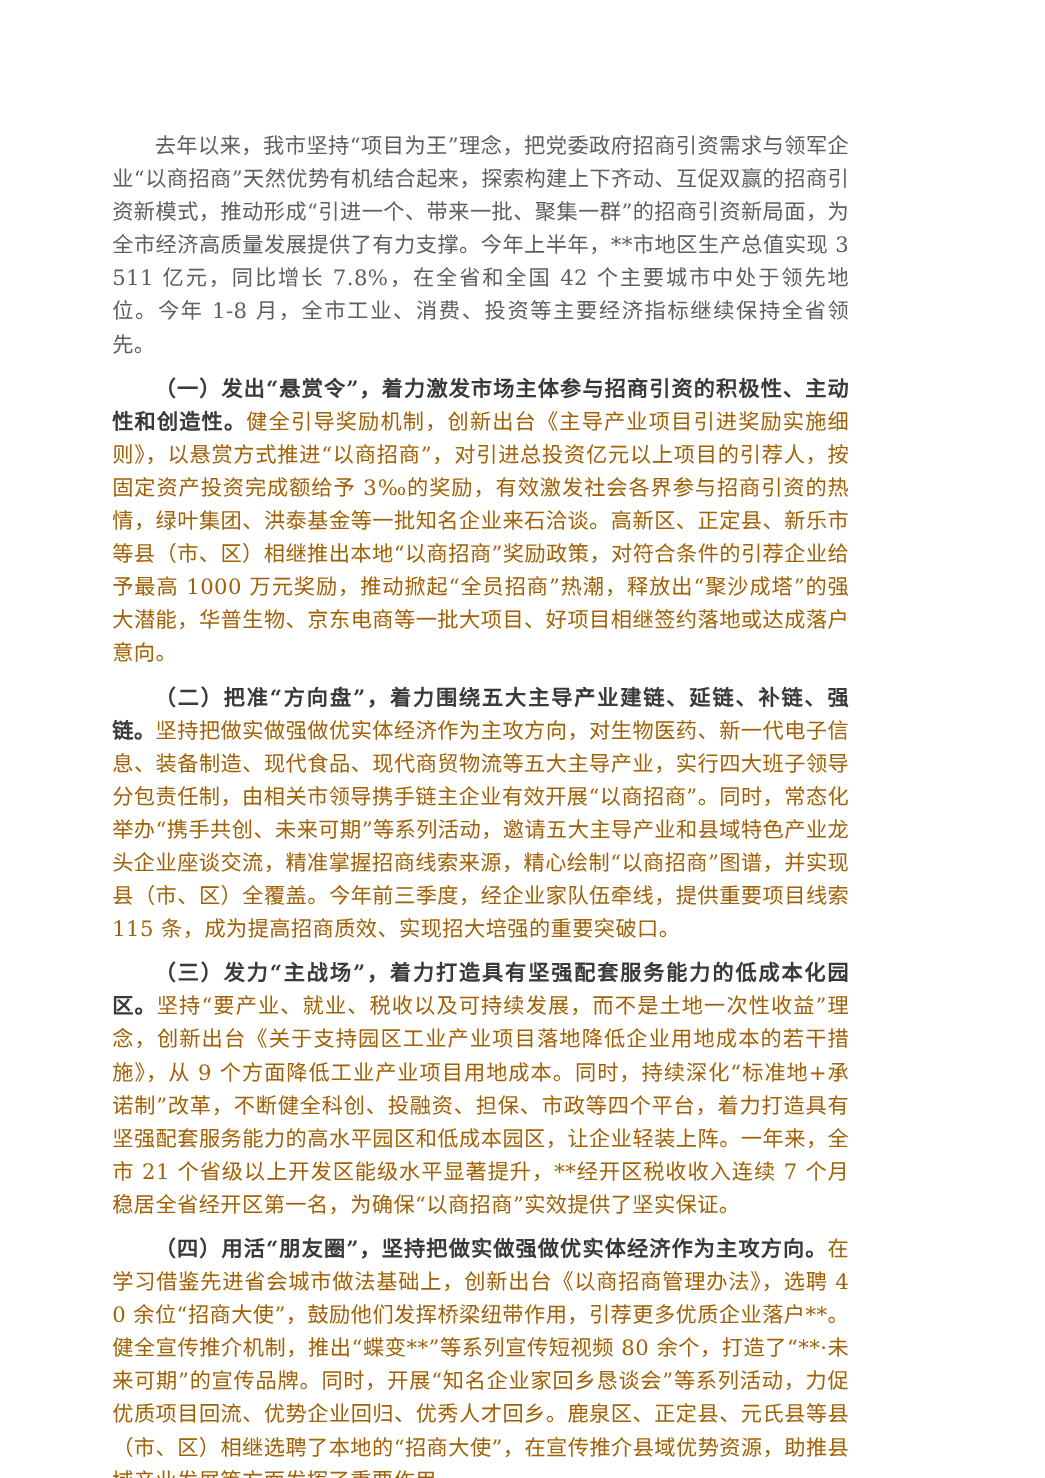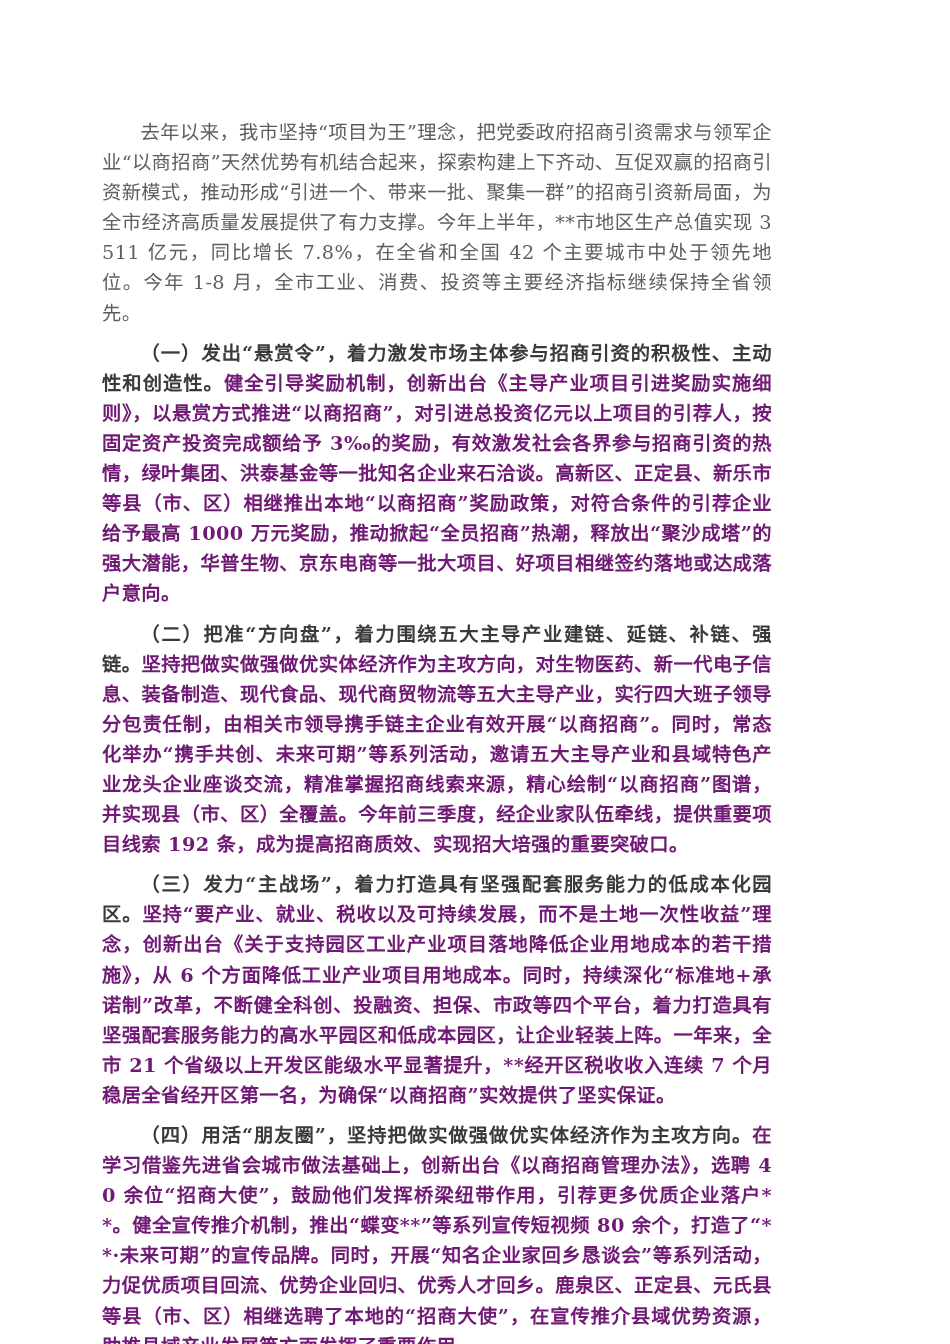--- a/index.html
+++ b/index.html
@@ -45,35 +45,35 @@
   p.heading {
     color: #3a3a3a;
     font-weight: 700;
   }
   
   .lead {
     font-weight: 700;
     color: #3a3a3a;
   }
   .rest {
-    font-weight: 700;
-    color: #701a75;
+    font-weight: 400;
+    color: #a16207;
   }
 </style>
 </head>
 <body>
 
 <div id="page">
   <div class="doc-body">
 
     <p class="para">去年以来，我市坚持“项目为王”理念，把党委政府招商引资需求与领军企业“以商招商”天然优势有机结合起来，探索构建上下齐动、互促双赢的招商引资新模式，推动形成“引进一个、带来一批、聚集一群”的招商引资新局面，为全市经济高质量发展提供了有力支撑。今年上半年，**市地区生产总值实现 3511 亿元，同比增长 7.8%，在全省和全国 42 个主要城市中处于领先地位。今年 1-8 月，全市工业、消费、投资等主要经济指标继续保持全省领先。</p>
 
 
     <p class="para"><span class="lead">（一）发出“悬赏令”，着力激发市场主体参与招商引资的积极性、主动性和创造性。</span><span class="rest">健全引导奖励机制，创新出台《主导产业项目引进奖励实施细则》，以悬赏方式推进“以商招商”，对引进总投资亿元以上项目的引荐人，按固定资产投资完成额给予 3‰的奖励，有效激发社会各界参与招商引资的热情，绿叶集团、洪泰基金等一批知名企业来石洽谈。高新区、正定县、新乐市等县（市、区）相继推出本地“以商招商”奖励政策，对符合条件的引荐企业给予最高 1000 万元奖励，推动掀起“全员招商”热潮，释放出“聚沙成塔”的强大潜能，华普生物、京东电商等一批大项目、好项目相继签约落地或达成落户意向。</span></p>
 
-    <p class="para"><span class="lead">（二）把准“方向盘”，着力围绕五大主导产业建链、延链、补链、强链。</span><span class="rest">坚持把做实做强做优实体经济作为主攻方向，对生物医药、新一代电子信息、装备制造、现代食品、现代商贸物流等五大主导产业，实行四大班子领导分包责任制，由相关市领导携手链主企业有效开展“以商招商”。同时，常态化举办“携手共创、未来可期”等系列活动，邀请五大主导产业和县域特色产业龙头企业座谈交流，精准掌握招商线索来源，精心绘制“以商招商”图谱，并实现县（市、区）全覆盖。今年前三季度，经企业家队伍牵线，提供重要项目线索 192 条，成为提高招商质效、实现招大培强的重要突破口。</span></p>
+    <p class="para"><span class="lead">（二）把准“方向盘”，着力围绕五大主导产业建链、延链、补链、强链。</span><span class="rest">坚持把做实做强做优实体经济作为主攻方向，对生物医药、新一代电子信息、装备制造、现代食品、现代商贸物流等五大主导产业，实行四大班子领导分包责任制，由相关市领导携手链主企业有效开展“以商招商”。同时，常态化举办“携手共创、未来可期”等系列活动，邀请五大主导产业和县域特色产业龙头企业座谈交流，精准掌握招商线索来源，精心绘制“以商招商”图谱，并实现县（市、区）全覆盖。今年前三季度，经企业家队伍牵线，提供重要项目线索 115 条，成为提高招商质效、实现招大培强的重要突破口。</span></p>
 
-    <p class="para"><span class="lead">（三）发力“主战场”，着力打造具有坚强配套服务能力的低成本化园区。</span><span class="rest">坚持“要产业、就业、税收以及可持续发展，而不是土地一次性收益”理念，创新出台《关于支持园区工业产业项目落地降低企业用地成本的若干措施》，从 6 个方面降低工业产业项目用地成本。同时，持续深化“标准地+承诺制”改革，不断健全科创、投融资、担保、市政等四个平台，着力打造具有坚强配套服务能力的高水平园区和低成本园区，让企业轻装上阵。一年来，全市 21 个省级以上开发区能级水平显著提升，**经开区税收收入连续 7 个月稳居全省经开区第一名，为确保“以商招商”实效提供了坚实保证。</span></p>
+    <p class="para"><span class="lead">（三）发力“主战场”，着力打造具有坚强配套服务能力的低成本化园区。</span><span class="rest">坚持“要产业、就业、税收以及可持续发展，而不是土地一次性收益”理念，创新出台《关于支持园区工业产业项目落地降低企业用地成本的若干措施》，从 9 个方面降低工业产业项目用地成本。同时，持续深化“标准地+承诺制”改革，不断健全科创、投融资、担保、市政等四个平台，着力打造具有坚强配套服务能力的高水平园区和低成本园区，让企业轻装上阵。一年来，全市 21 个省级以上开发区能级水平显著提升，**经开区税收收入连续 7 个月稳居全省经开区第一名，为确保“以商招商”实效提供了坚实保证。</span></p>
 
     <p class="para"><span class="lead">（四）用活“朋友圈”，坚持把做实做强做优实体经济作为主攻方向。</span><span class="rest">在学习借鉴先进省会城市做法基础上，创新出台《以商招商管理办法》，选聘 40 余位“招商大使”，鼓励他们发挥桥梁纽带作用，引荐更多优质企业落户**。健全宣传推介机制，推出“蝶变**”等系列宣传短视频 80 余个，打造了“**·未来可期”的宣传品牌。同时，开展“知名企业家回乡恳谈会”等系列活动，力促优质项目回流、优势企业回归、优秀人才回乡。鹿泉区、正定县、元氏县等县（市、区）相继选聘了本地的“招商大使”，在宣传推介县域优势资源，助推县域产业发展等方面发挥了重要作用。</span></p>
 
   </div>
 </div>
 
 </body></html>

